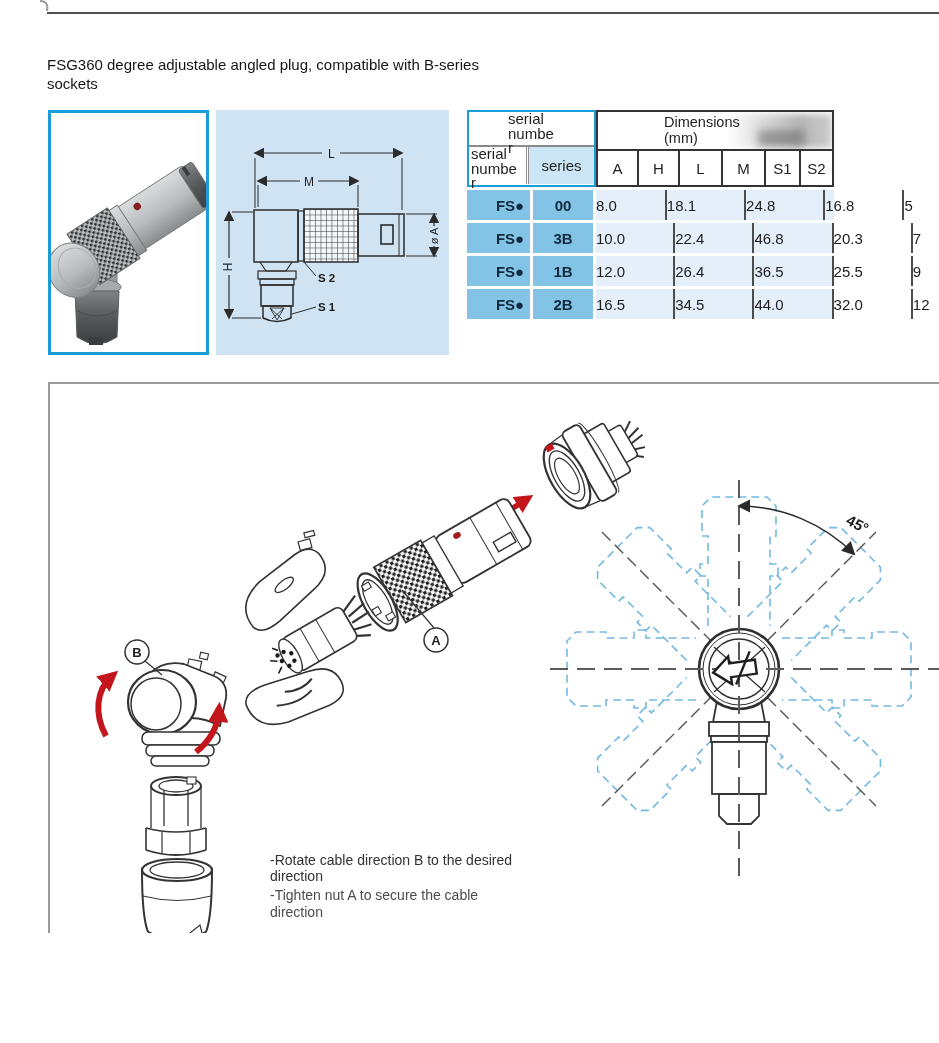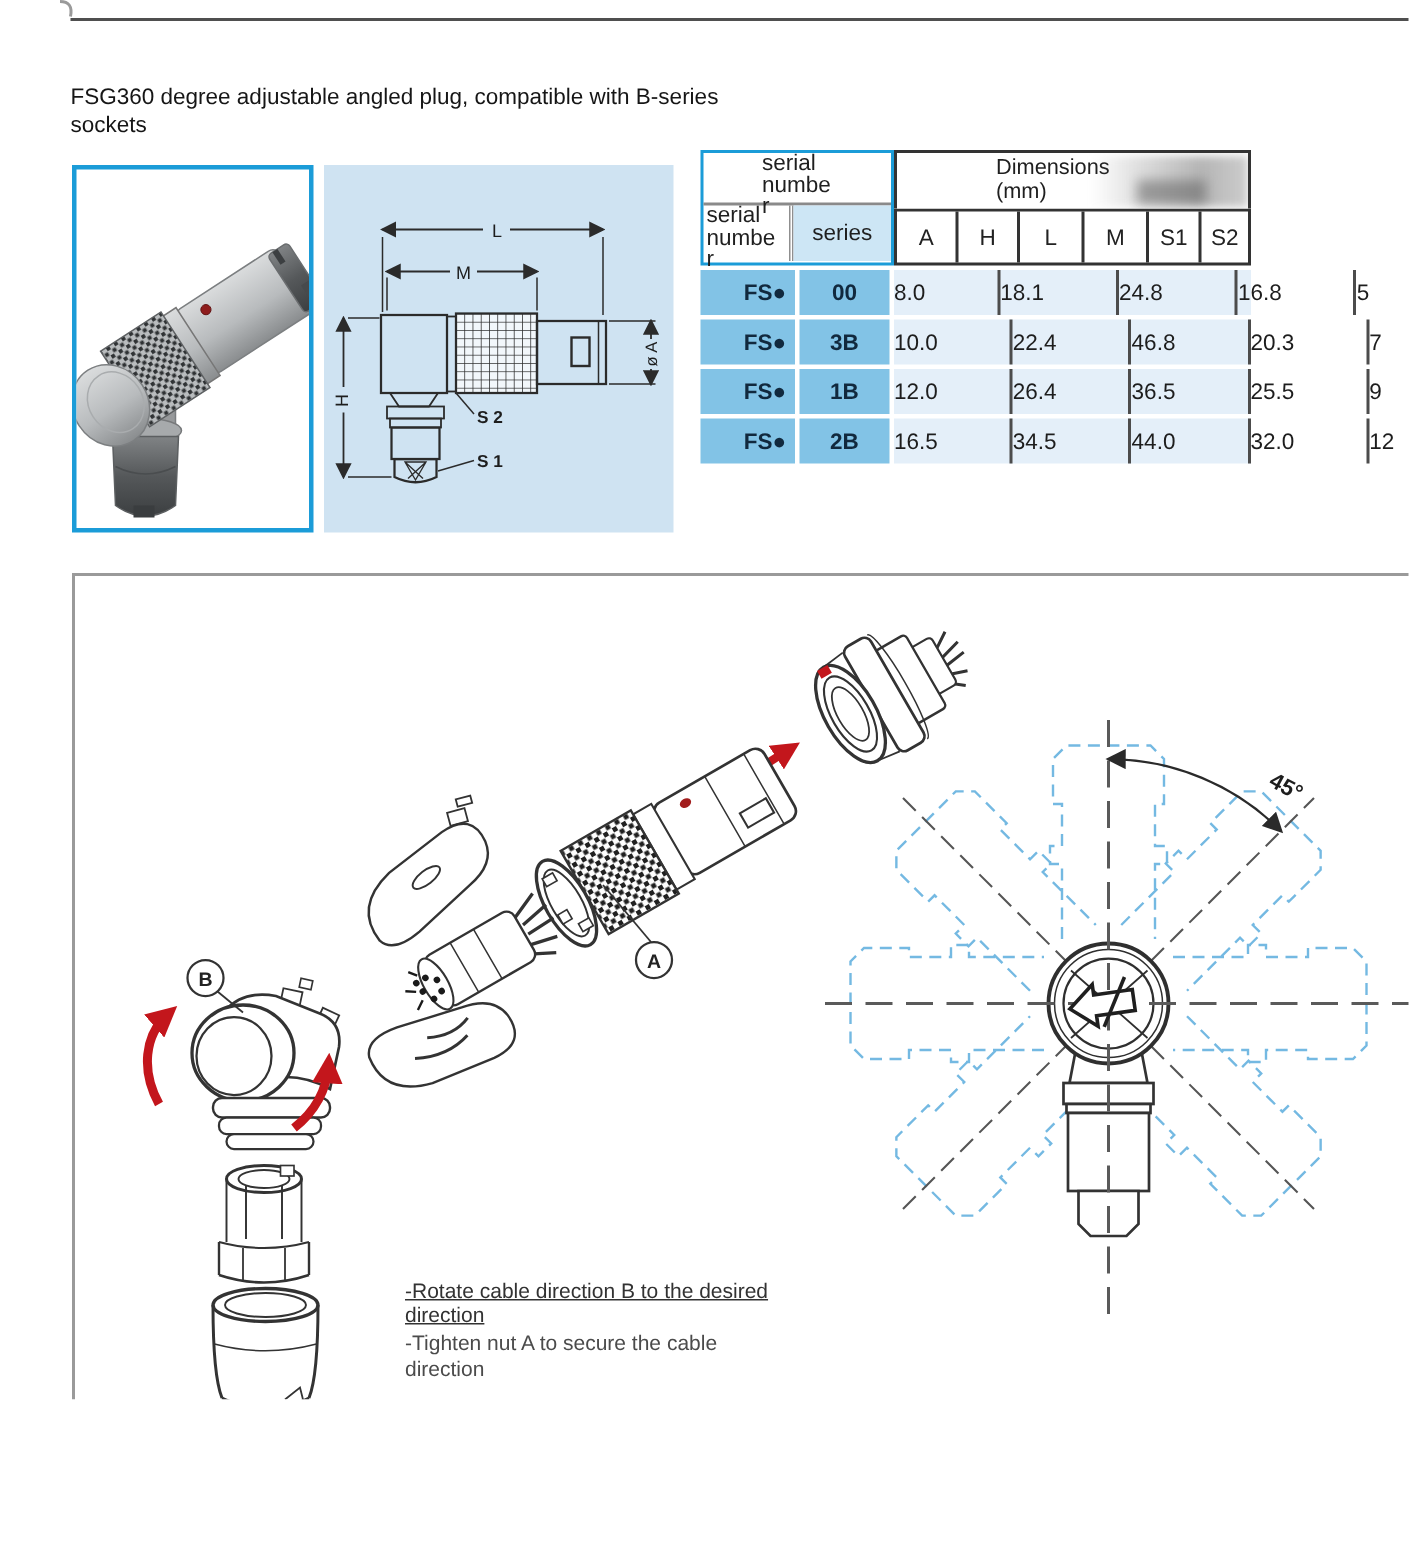--- a/index.html
+++ b/index.html
@@ -14,21 +14,21 @@
   
   #page-title { left:7px; top:56px; width:480px; font-size:15px; line-height:1.25; color:#161616; }
 
   
   #photo-box { left:8px; top:110px; width:161px; height:245px; border:3px solid #1b9cd8; background:#fff; }
 
   
   #drawing-box { left:176px; top:110px; width:233px; height:245px; background:#cfe3f2; }
 
   
-  #dim-table { left:427px; top:100px; width:367px; height:212px; font-size:15px; color:#1d1d1d; }
+  #dim-table { left:427px; top:110px; width:367px; height:212px; font-size:15px; color:#1d1d1d; }
   .dt-left { position:absolute; left:0; top:0; width:129px; height:77px; border:2.5px solid #1b9cd8; background:#fff; }
   .dt-left-top { height:35px; border-bottom:2px solid #8a8a8a; text-align:center; overflow:visible; }
   .dt-left-top .wrapbox, .dt-serial .wrapbox { display:inline-block; width:47px; text-align:left; word-break:break-all; line-height:0.98; font-size:15px; color:#1f1f1f; }
   .dt-left-bottom { display:flex; height:37px; }
   .dt-serial { width:60px; border-right:3px double #8f8f8f; overflow:visible; padding-left:2px; }
   .dt-series { flex:1; background:#cde6f5; display:flex; align-items:center; justify-content:center; color:#1f1f1f; }
   .dt-right { position:absolute; left:129px; top:0; width:238px; height:77px; }
   .dt-dims-header { position:relative; height:39px; border:2px solid #333; border-bottom:none; background:#fff; overflow:hidden; }
   .dt-dims-label { position:absolute; left:66px; top:3px; width:88px; line-height:1.1; font-size:14.5px; color:#1f1f1f; }
   .smudge1 { position:absolute; right:0px; top:2px; width:105px; height:34px;
@@ -45,21 +45,21 @@
               display:flex; align-items:center; justify-content:center; }
   .dt-values { position:absolute; left:129px; width:238px; height:30px; background:#e4eff9; display:flex;gap:48px; }
   .dt-values .vc { display:flex; align-items:center; justify-content:center; color:#1d1d1d; }
   .dt-values .vc + .vc { border-left:2px solid #4c4c4c; }
 
   
   #big-box { left:8px; top:382px; width:923px; height:591px; border:2px solid #9a9a9a; background:#fff; }
   #notes { position:absolute; left:220px; top:468px; width:268px; color:#333; }
   #notes p { line-height:1.16; }
   #notes .n1 { width:225px; font-size:15px; color:#2e2e2e; margin-bottom:2px; }
-  #notes .n2 { width:262px; font-size:14px; color:#323232; margin-bottom:3px;text-decoration:underline; }
+  #notes .n2 { width:262px; font-size:14px; color:#323232; margin-bottom:3px; }
   #notes .n3 { width:262px; font-size:14px; color:#4b4b4b; }
 
   #bottom-bar { left:0; top:1036px; width:939px; height:7px; background:#141414; }
 
   svg text { font-family:"Liberation Sans", sans-serif; }
 </style>
 </head>
 <body>
 
 <div id="stage">

